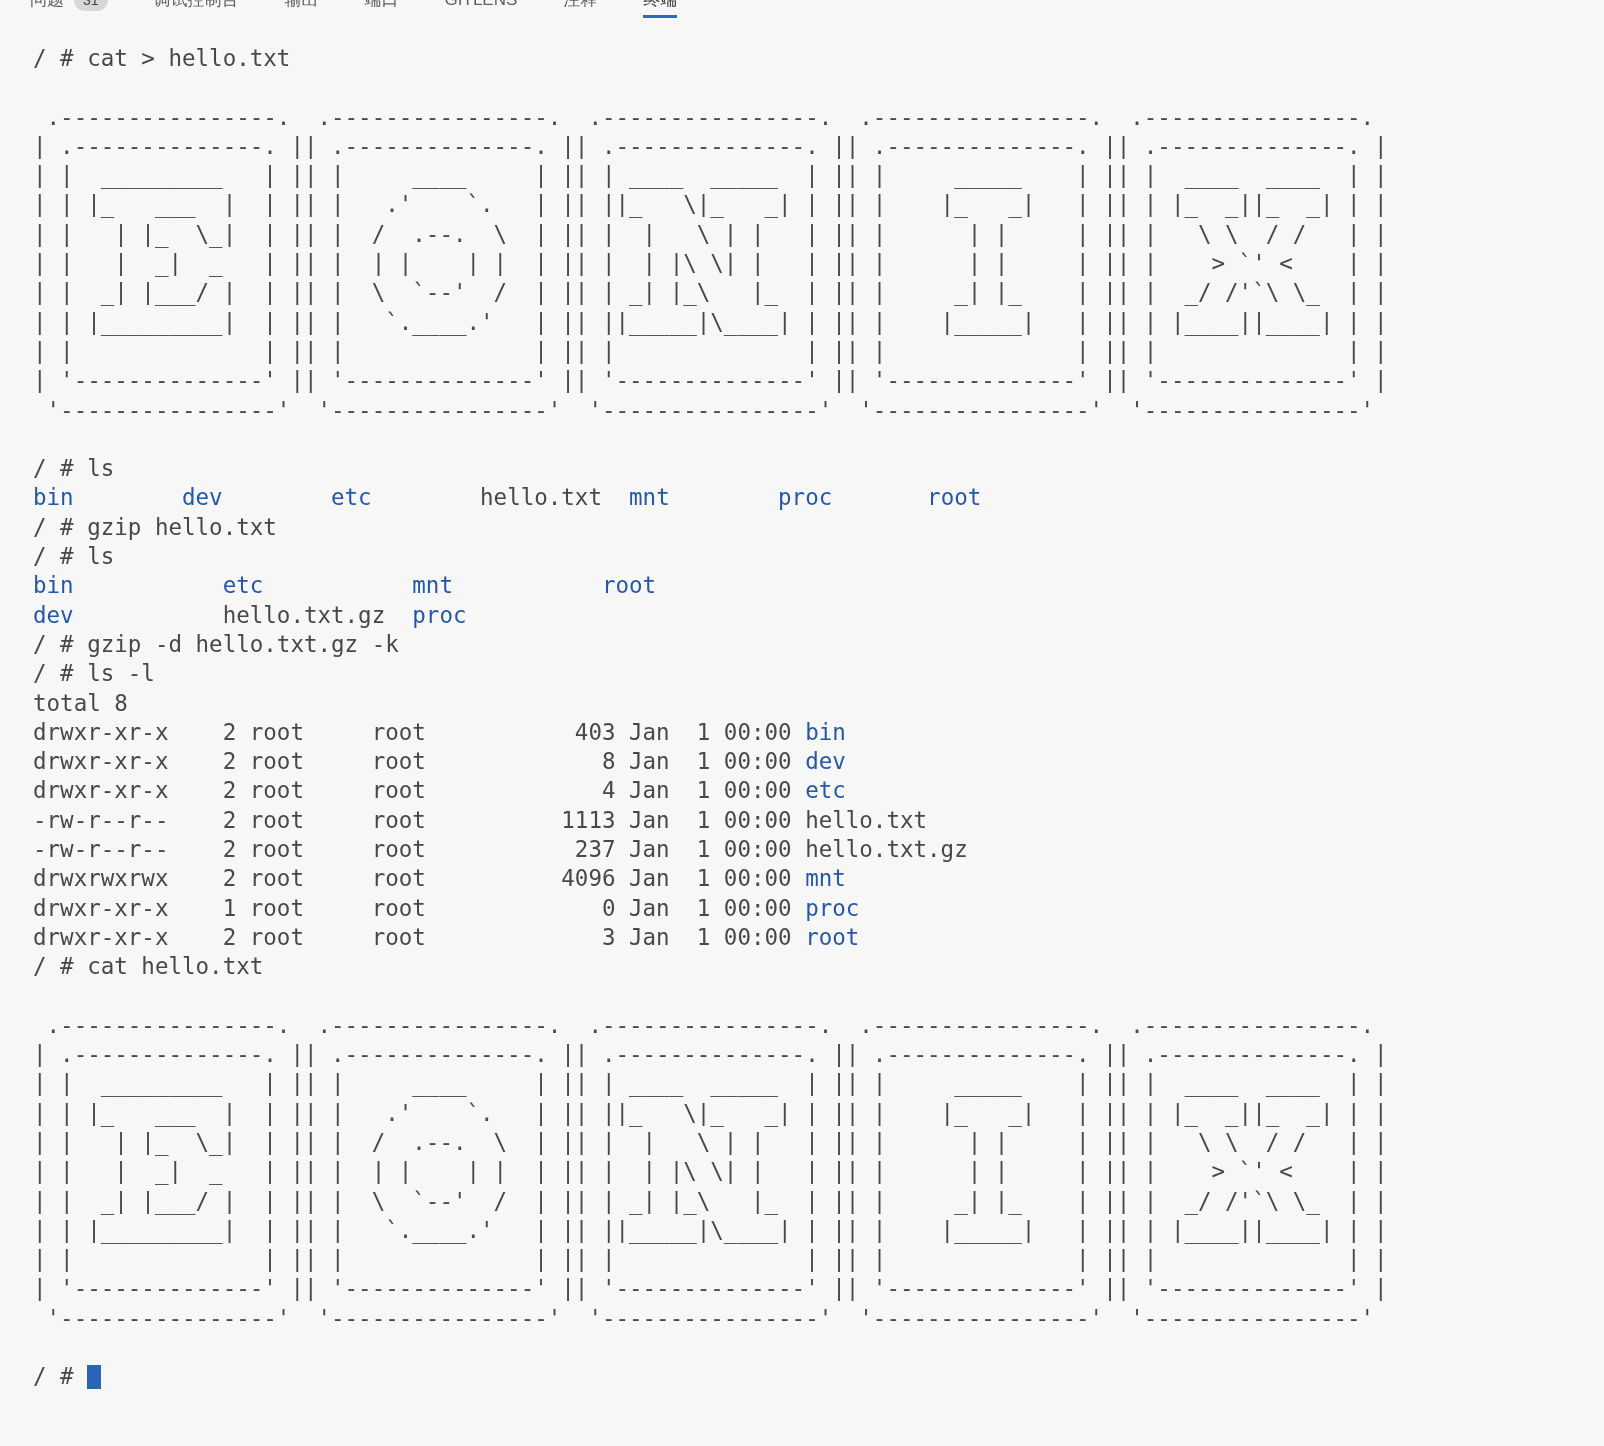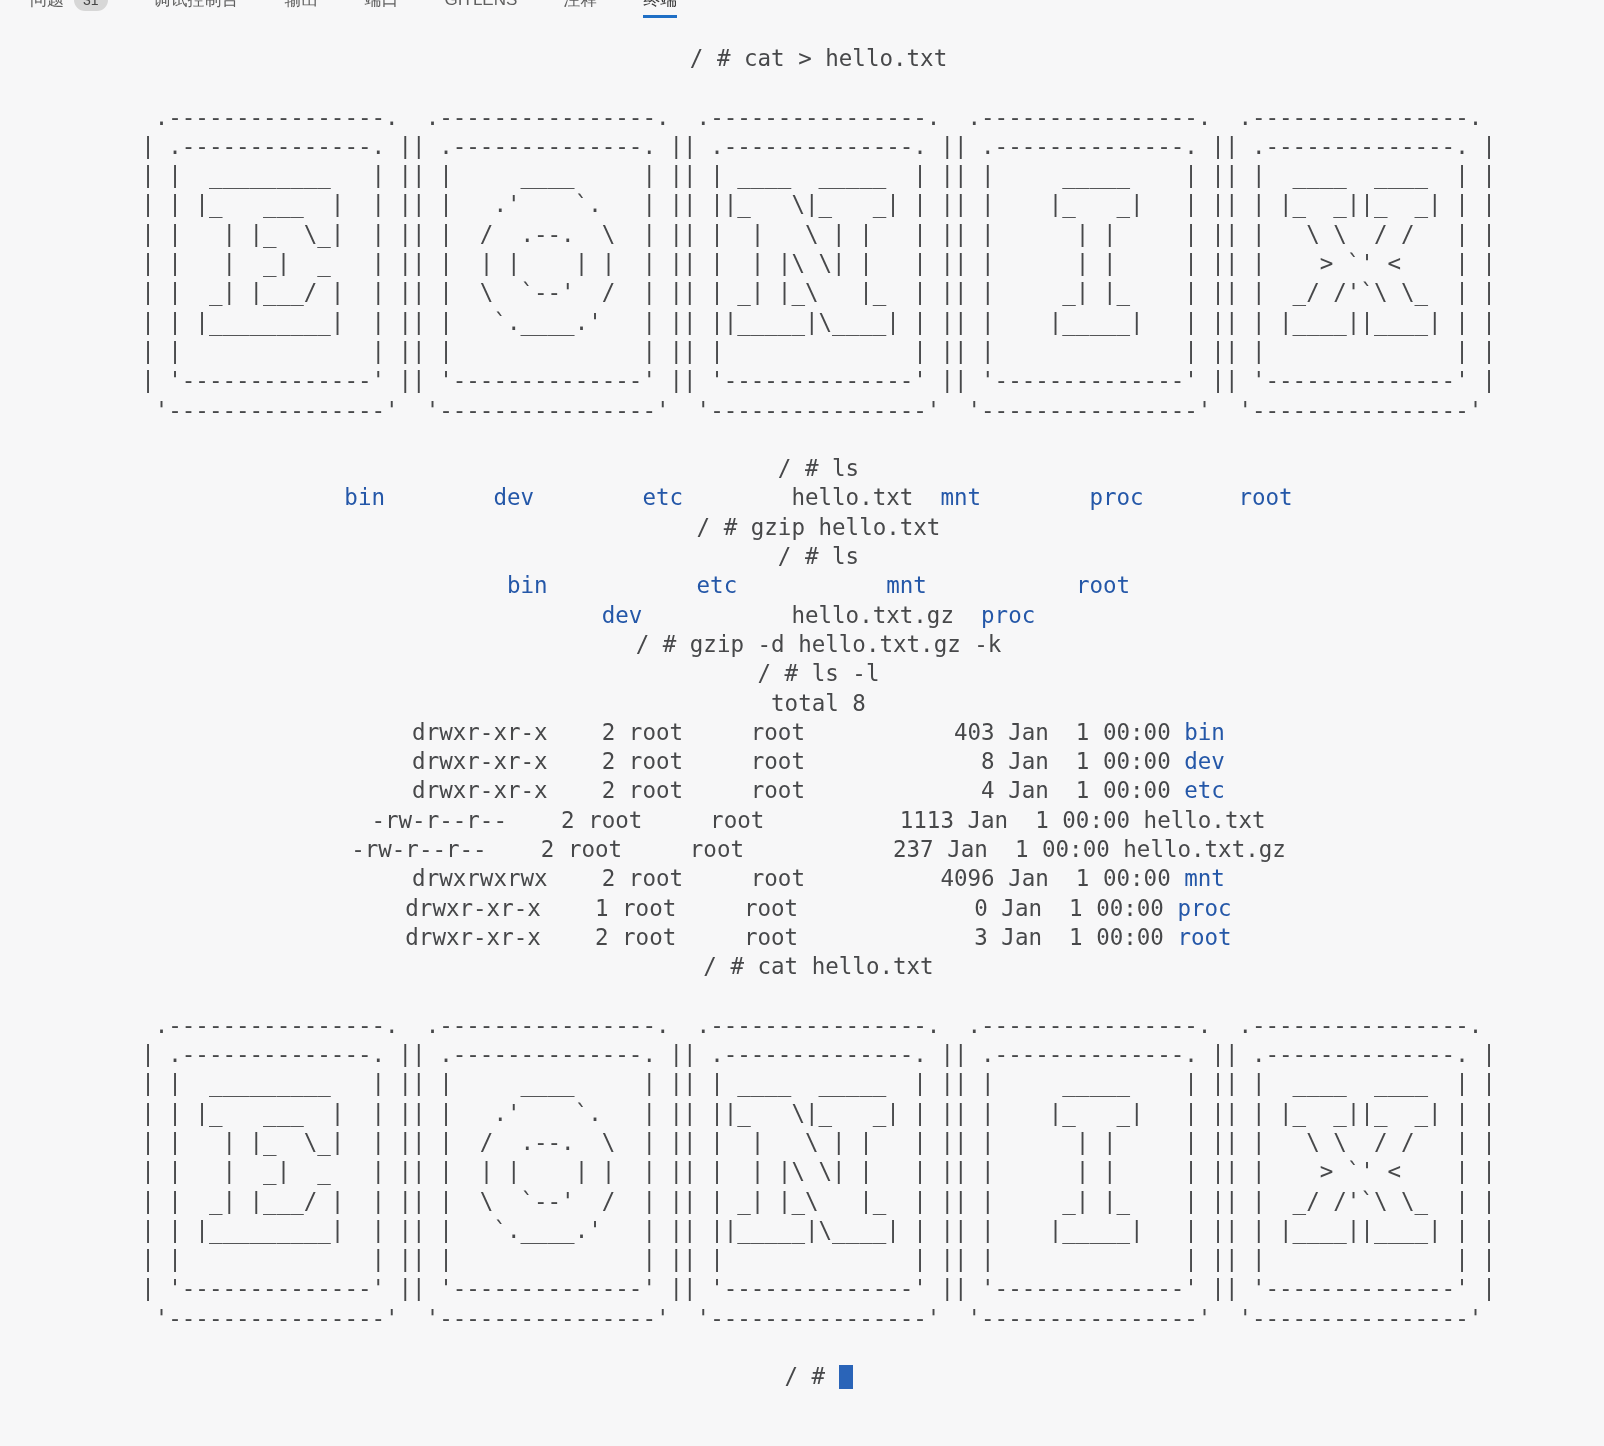--- a/index.html
+++ b/index.html
@@ -32,21 +32,21 @@
     font-size:14px;
   }
   
   .term{
     padding:26px 0 0 33px;
     font-family:"DejaVu Sans Mono","Liberation Mono",monospace;
     font-size:22.5px;line-height:29.3px;
     color:var(--fg);
     white-space:pre;
   }
-  .tline{height:29.3px;text-align:center;}
+  .tline{height:29.3px;}
   .dir{color:var(--dir-blue);}
   .cursor{
     display:inline-block;width:0.62em;height:1.08em;
     background:var(--cursor-blue);vertical-align:text-bottom;
   }
 </style>
 </head>
 <body>
 
 <div>

